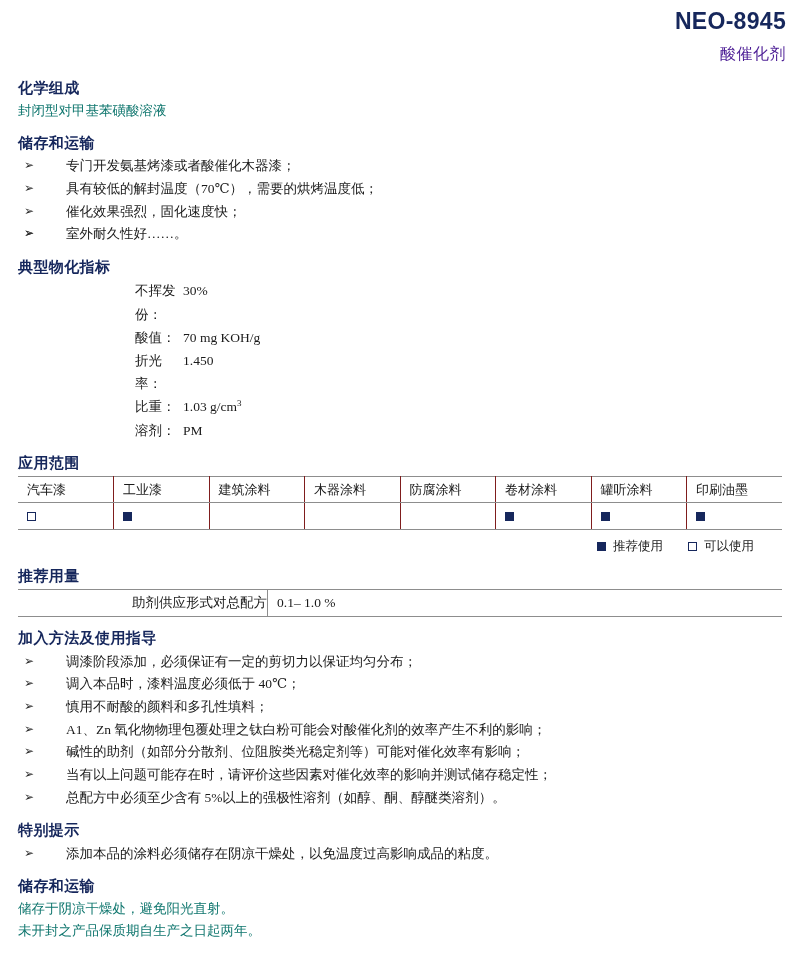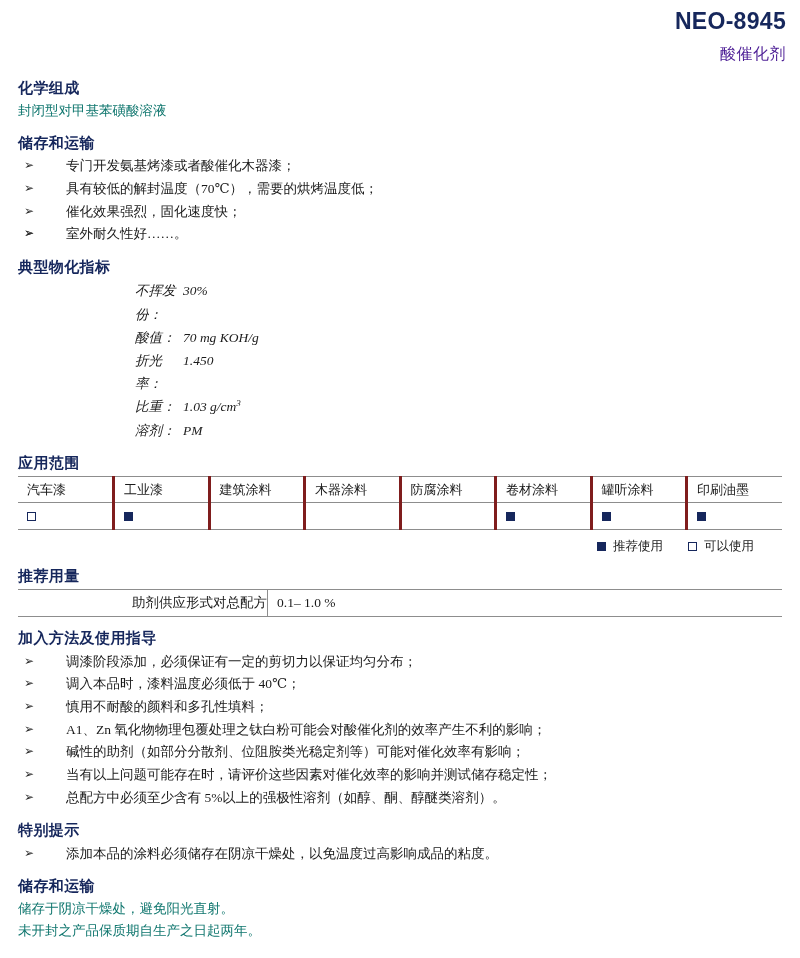--- a/index.html
+++ b/index.html
@@ -92,21 +92,20 @@
     left: 6px;
     top: 0;
     font-family: "DejaVu Sans", sans-serif;
     font-size: 12px;
     color: #2b2b2b;
   }
 
   
   .props {
     margin-top: 2px;
-    font-style: italic;
   }
   .prop-row {
     display: flex;
     font-size: 13.5px;
     line-height: 1.72;
   }
   .prop-label {
     width: 165px;
     padding-left: 117px;
     box-sizing: border-box;
@@ -122,21 +121,21 @@
   
   table.app-table {
     width: 764px;
     border-collapse: collapse;
     margin-top: 3px;
     table-layout: fixed;
   }
   table.app-table th,
   table.app-table td {
     border-left: 1px solid #8d8d8d;
-    border-right: 3px solid #7f1d1d;
+    border-right: 1px solid #7f1d1d;
     font-size: 13px;
     font-weight: normal;
     text-align: left;
     padding: 3px 0 3px 9px;
     height: 19px;
     vertical-align: middle;
   }
   table.app-table tr.head-row th {
     border-top: 1.4px solid #8d8d8d;
     border-bottom: 1px solid #8d8d8d;

